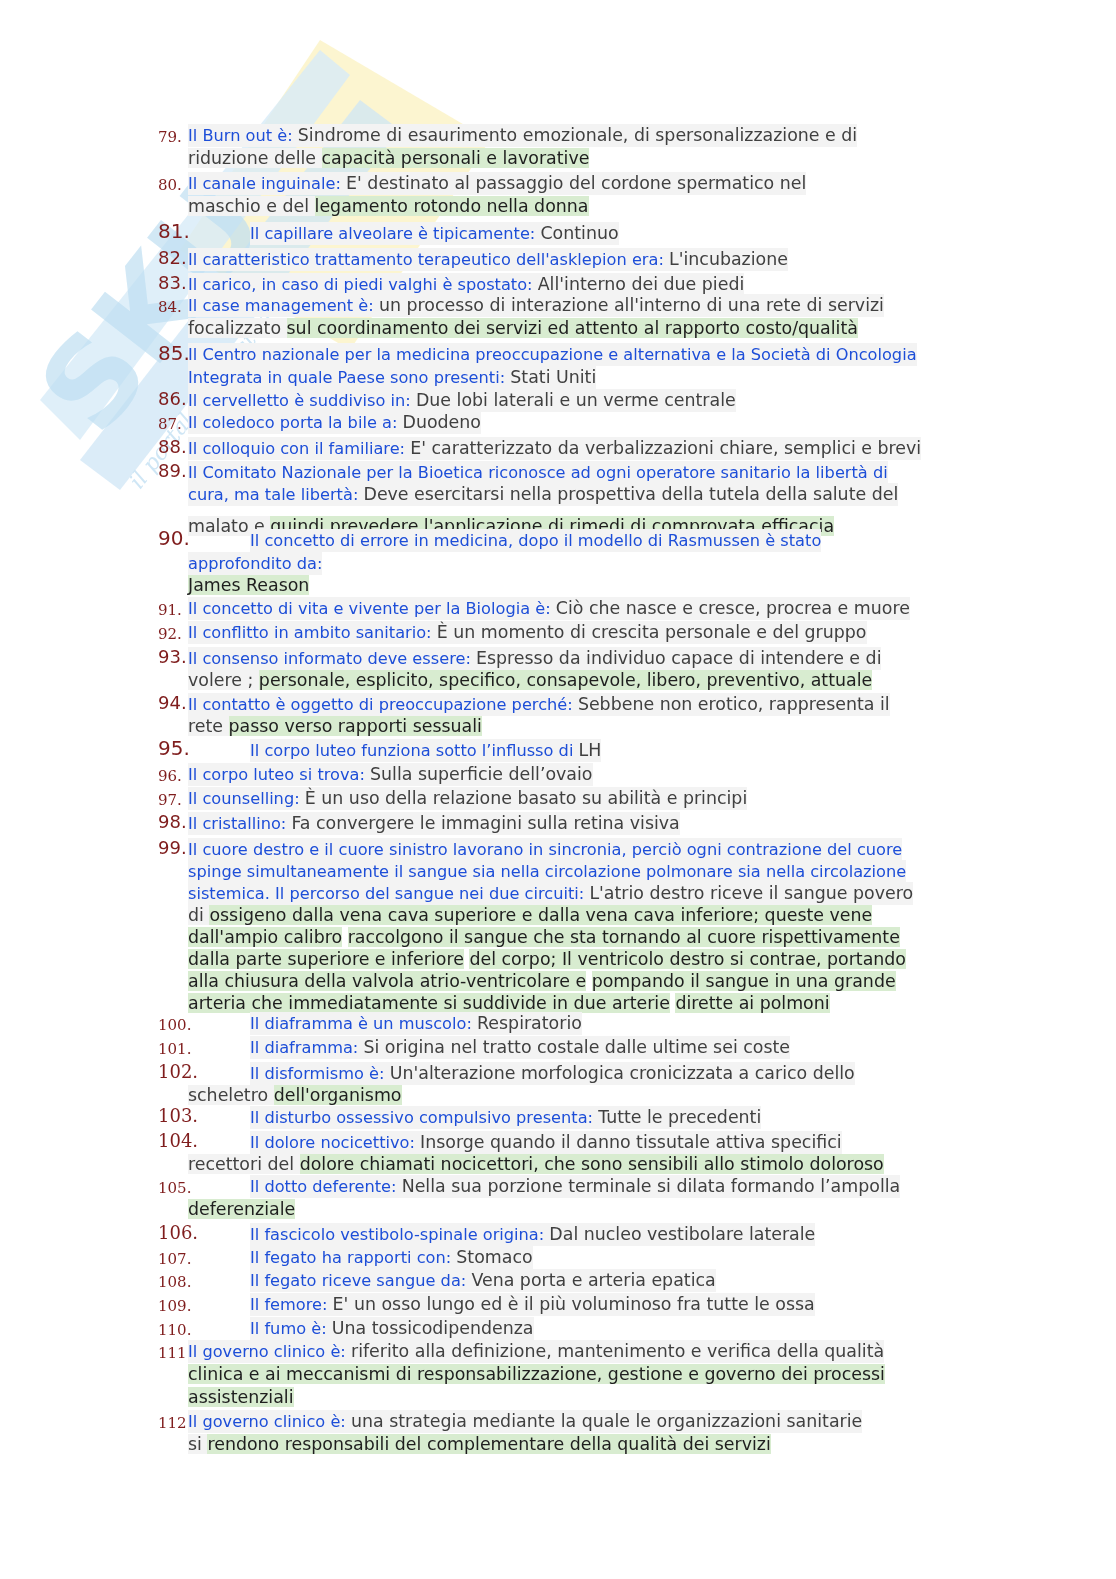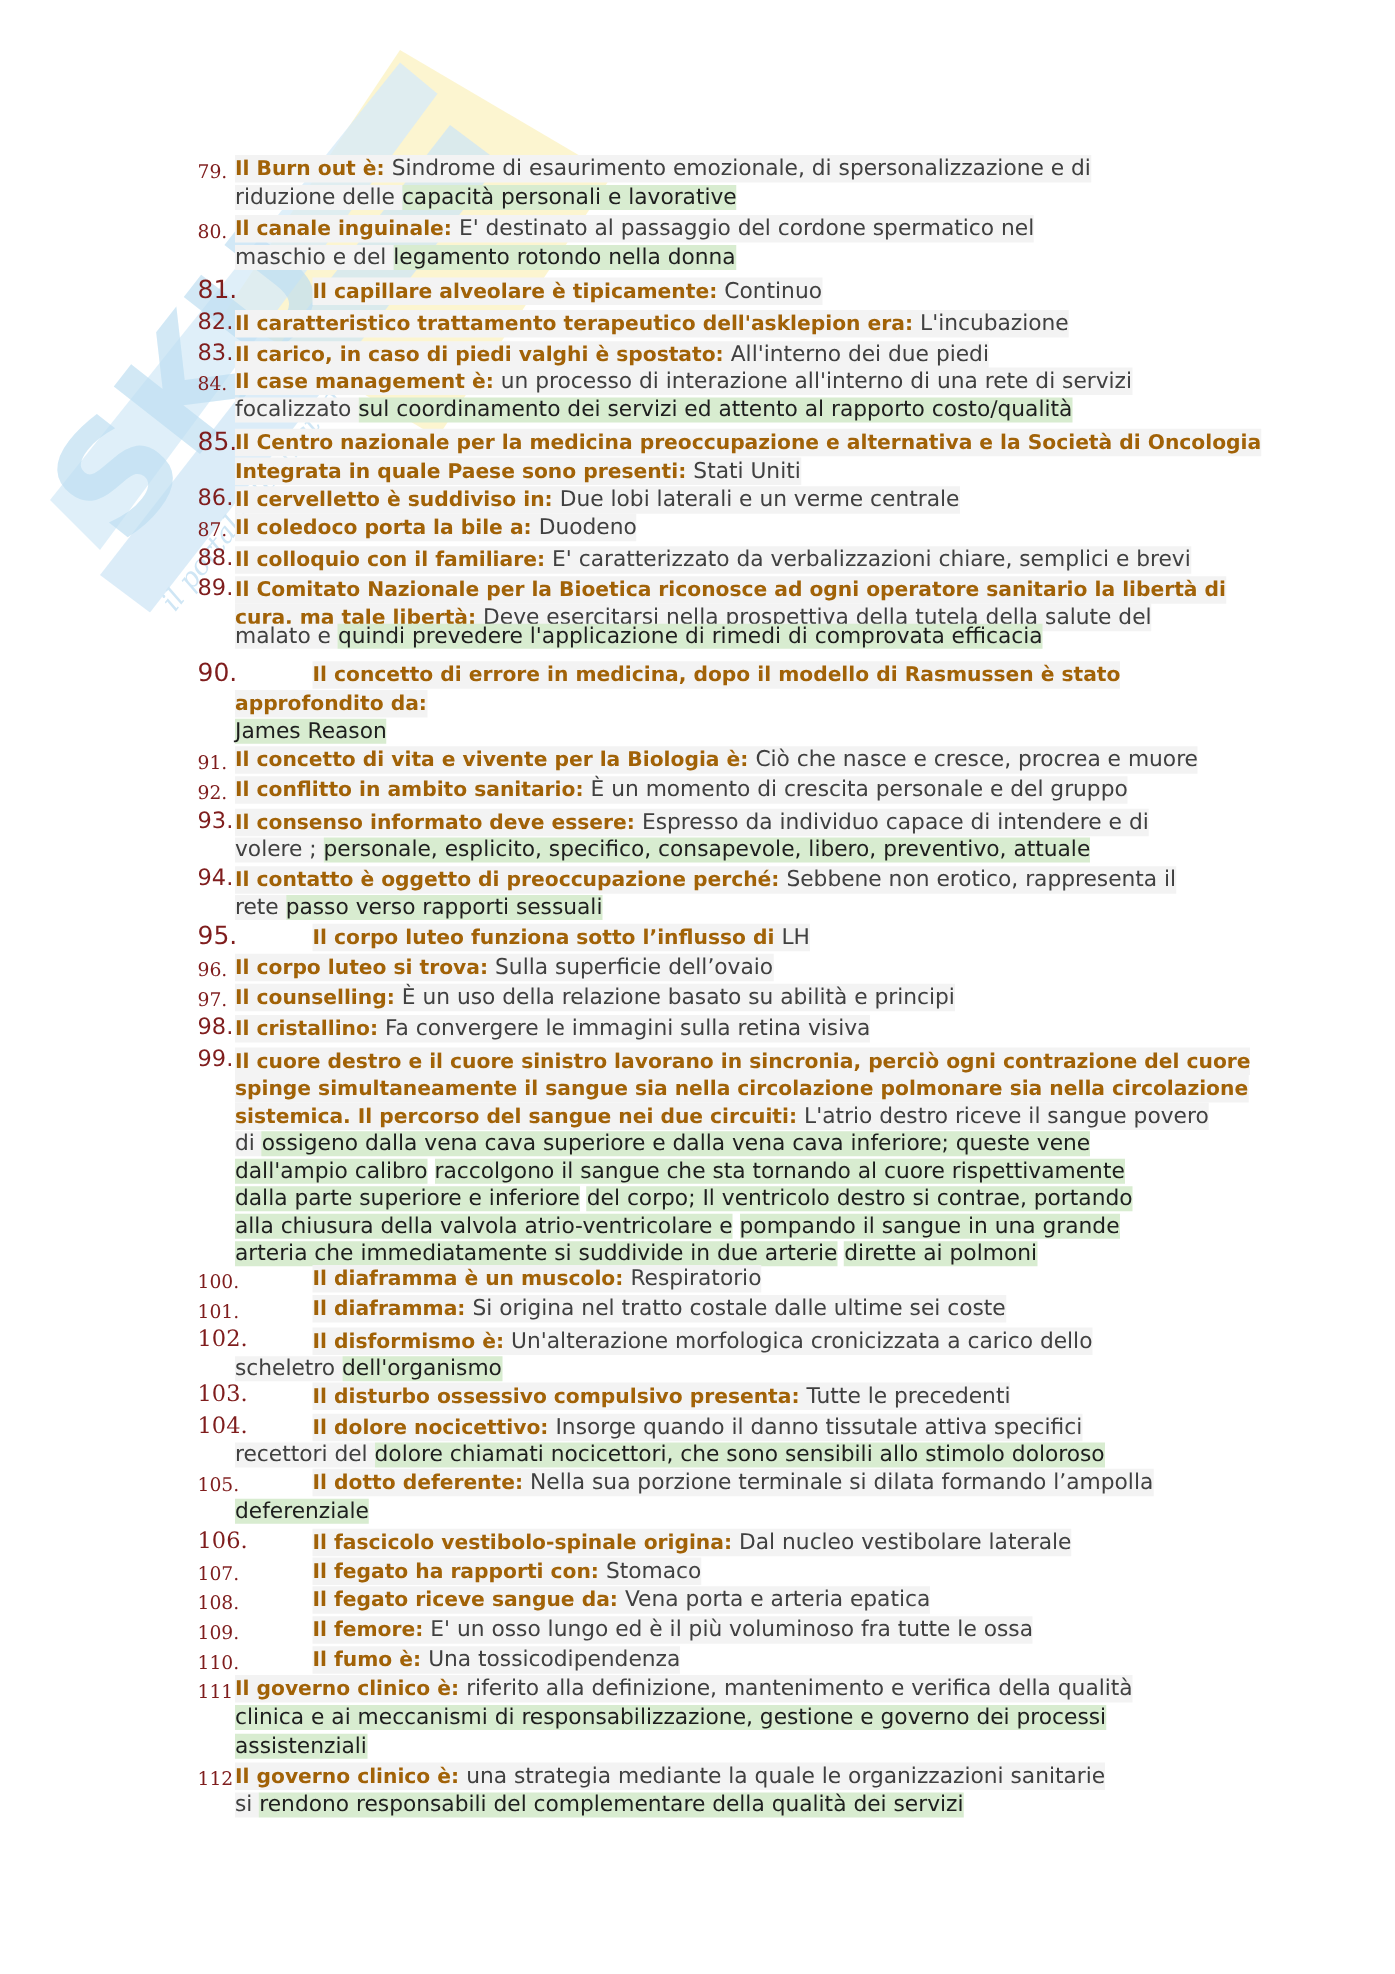--- a/index.html
+++ b/index.html
@@ -8,21 +8,21 @@
       font-family: "DejaVu Sans", sans-serif; color: #1e1e1e;
     }
     .watermark { position: absolute; left: 20px; top: 20px; width: 480px; height: 470px; pointer-events: none; z-index: 0; }
     .page { position: absolute; left: 0; top: 0; width: 1116px; z-index: 1; }
     .entry { position: absolute; left: 158px; width: 830px; font-size: 17.4px; line-height: 22.2px; }
     .num { position: absolute; left: 0; font-family: "DejaVu Serif", serif; font-size: 15px; color: #7f1d1d; }
     .num.big { font-family: "DejaVu Sans", sans-serif; font-size: 20px; }
     .line { position: absolute; left: 30px; white-space: nowrap; }
     .line.shift { left: 92px; }
     .bg { background: #f3f3f3; }
-    .q { font-weight: bold; font-size: 16.2px; color: #a16207; }
+    .q { font-weight: normal; font-size: 16.2px; color: #1d4ed8; }
     .a { color: #404040; }
     .hl { background: #d8ecd0; }
   </style>
 </head>
 <body>
 
 <svg class="watermark" viewBox="0 0 480 470">
   <polygon points="300,20 470,120 330,330 160,230" fill="#fbf3c4" opacity="0.8"></polygon>
   <polygon points="20,380 300,30 330,55 60,420" fill="#d7ebf7" opacity="0.8"></polygon>
   <polygon points="60,440 340,80 380,110 100,470" fill="#cfe6f5" opacity="0.75"></polygon>
@@ -83,21 +83,21 @@
 
   <div class="entry" style="top:436px">
     <span class="num big" style="top:0;font-size:18px">88.</span>
     <div class="line bg" style="top:1px"><span class="q">Il colloquio con il familiare: </span><span class="a">E' caratterizzato da verbalizzazioni chiare, semplici e brevi</span></div>
   </div>
 
   <div class="entry" style="top:460px">
     <span class="num big" style="top:0;font-size:18px">89.</span>
     <div class="line bg" style="top:1px"><span class="q">Il Comitato Nazionale per la Bioetica riconosce ad ogni operatore sanitario la libertà di</span></div>
     <div class="line bg" style="top:23px"><span class="q">cura, ma tale libertà: </span><span class="a">Deve esercitarsi nella prospettiva della tutela della salute del</span></div>
-    <div class="line" style="top:38px"><span class="a bg">malato e </span><span class="hl">quindi prevedere l'applicazione di rimedi di comprovata efficacia</span></div>
+    <div class="line" style="top:55px"><span class="a bg">malato e </span><span class="hl">quindi prevedere l'applicazione di rimedi di comprovata efficacia</span></div>
   </div>
 
   <div class="entry" style="top:527px">
     <span class="num big" style="top:0">90.</span>
     <div class="line shift bg" style="top:2px"><span class="q">Il concetto di errore in medicina, dopo il modello di Rasmussen è stato</span></div>
     <div class="line bg" style="top:25px"><span class="q">approfondito da:</span></div>
     <div class="line" style="top:47px"><span class="hl">James Reason</span></div>
   </div>
 
   <div class="entry" style="top:597px">

